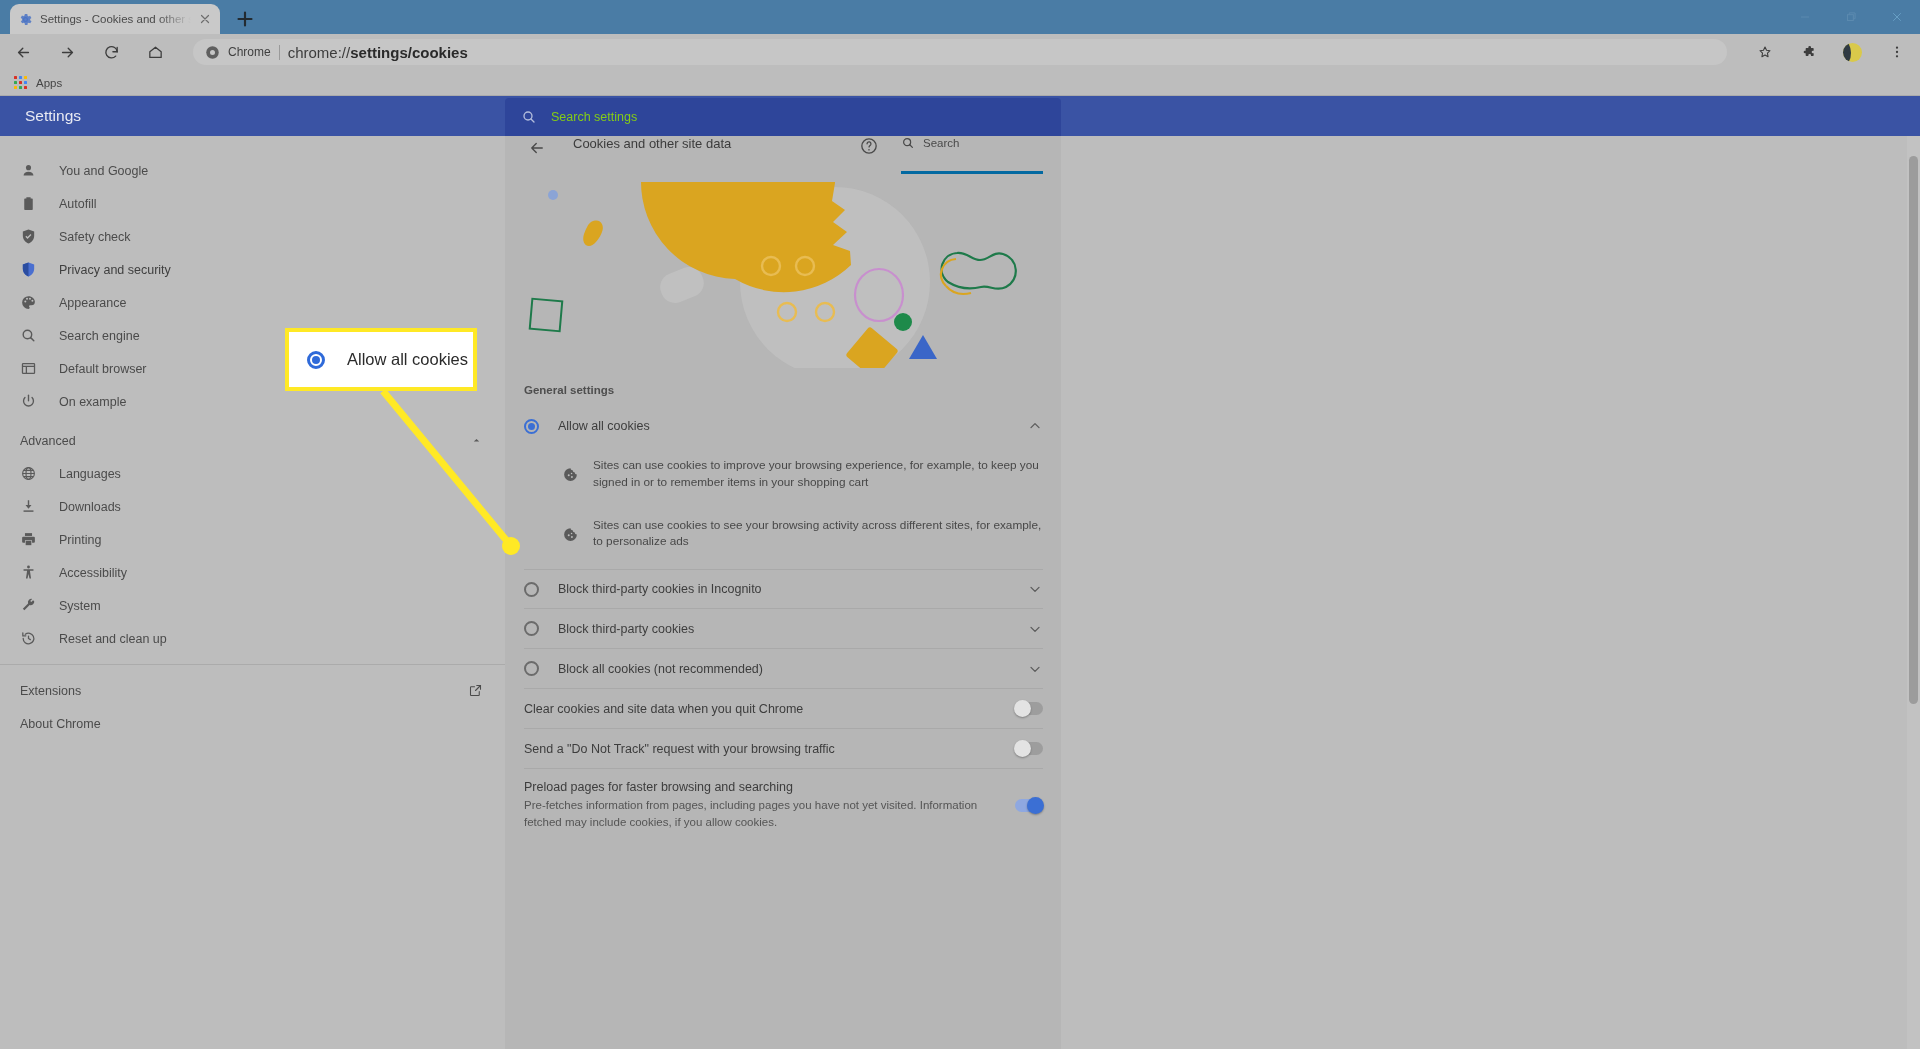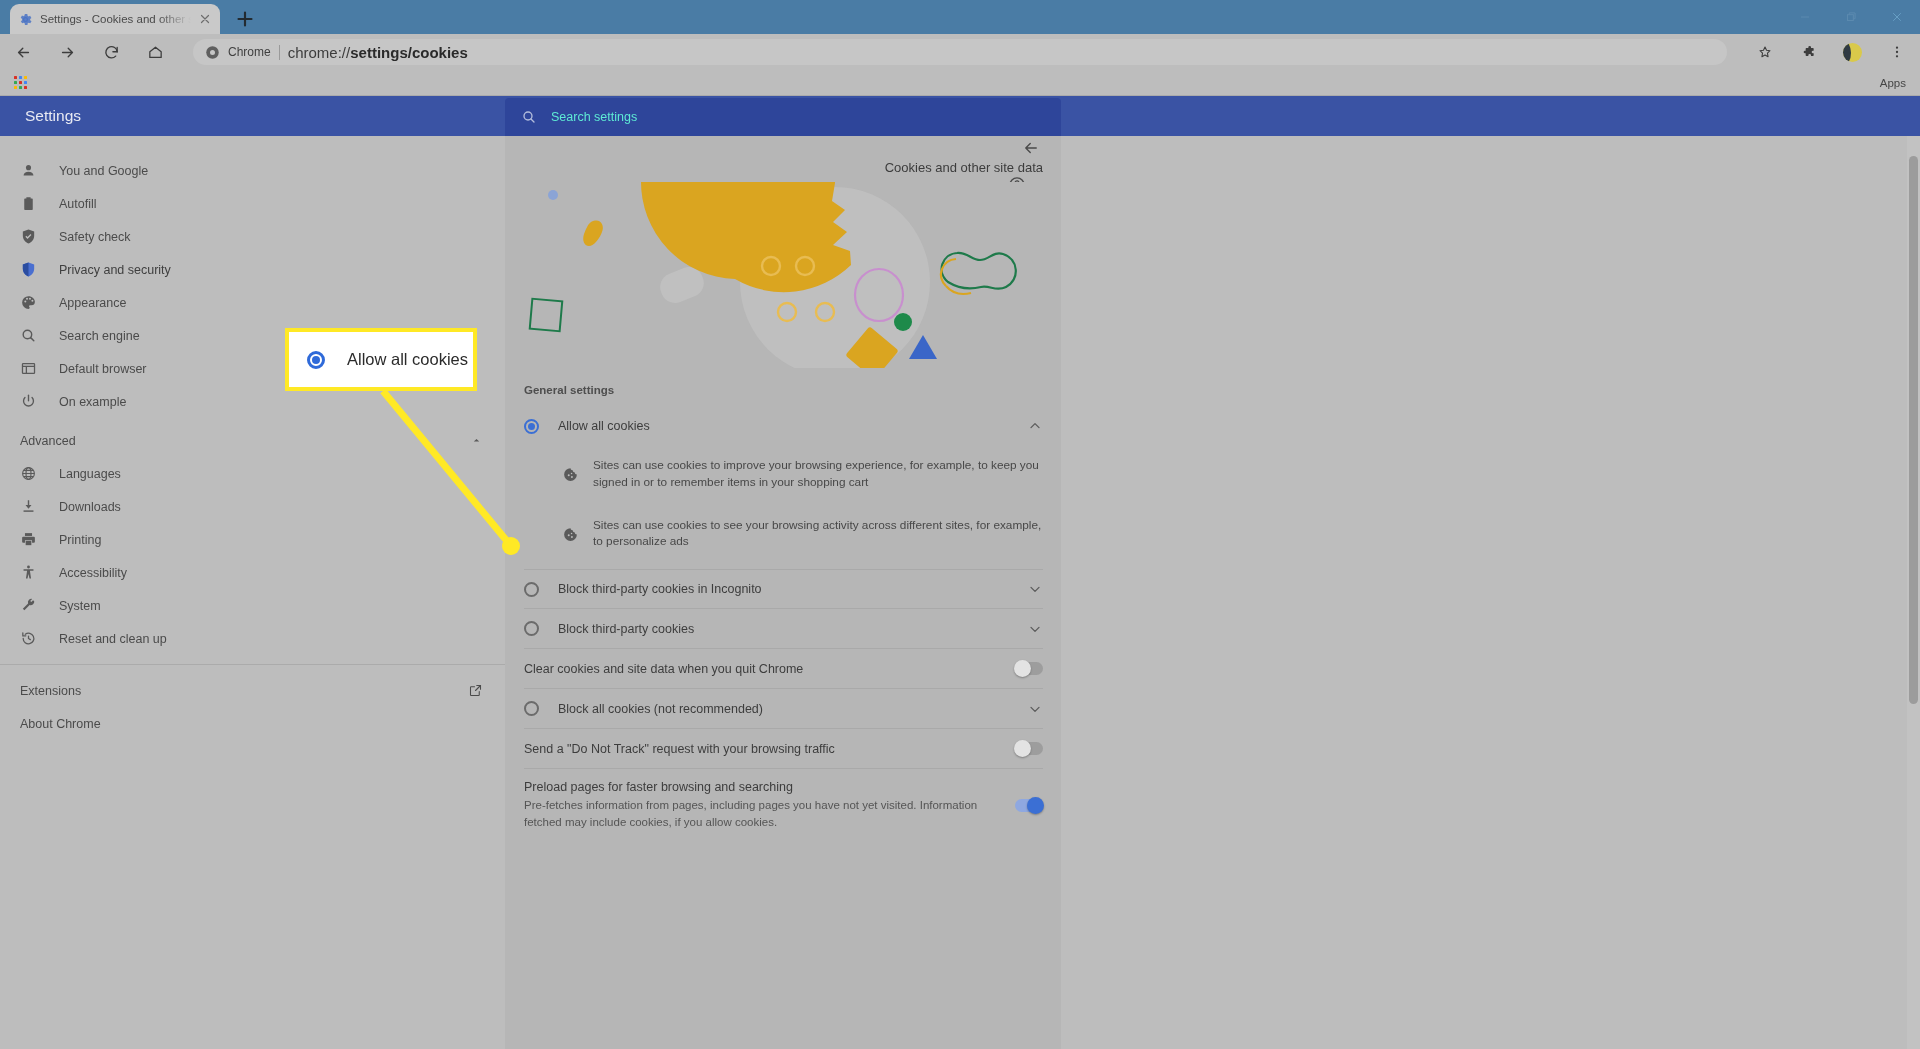--- a/index.html
+++ b/index.html
@@ -61,21 +61,20 @@
   .avatar-circle::after {
     content: ""; position: absolute; left: -6px; top: -2px;
     width: 14px; height: 24px; border-radius: 50%; background: #2f3a43;
   }
 
   
   .bookmarks {
     height: 26px; background: #bdbdbd;
     display: flex; align-items: center; padding: 0 14px; gap: 9px;
     border-bottom: 1px solid #ababab;
-    justify-content: space-between;
   }
   .apps-grid {
     width: 13px; height: 13px;
     display: grid; grid-template-columns: repeat(3,1fr); gap: 1.3px;
   }
   .apps-grid i { border-radius: .5px; }
   .bm-label { font-size: 11.5px; color: #454545; }
 
   
   .page { position: relative; height: 953px; background: #bdbdbd; }
@@ -86,21 +85,21 @@
   }
   .settings-brand {
     width: 505px; display: flex; align-items: center; padding-left: 25px;
     font-size: 15.5px; color: #e8eaf3;
   }
   .settings-search {
     width: 556px; background: #2e459a; border-radius: 4px 4px 0 0;
     display: flex; align-items: center; gap: 14px; padding: 0 16px;
     margin-top: 2px;
   }
-  .settings-search-ph { font-size: 12.5px; color: #5eead4; }
+  .settings-search-ph { font-size: 12.5px; color: #84cc16; }
 
   .page-body { display: flex; height: 913px; }
 
   
   .nav { width: 505px; padding-top: 18px; background: #bdbdbd; }
   .nav-item {
     height: 33px; display: flex; align-items: center;
     padding-left: 20px; gap: 22px;
   }
   .nav-icon { width: 17px; height: 17px; flex: 0 0 17px; display: flex; align-items: center; justify-content: center; }
@@ -113,21 +112,21 @@
   .nav-group-label { font-size: 12.5px; color: #4b4b4b; }
   .nav-sep { height: 1px; background: #ababab; margin: 9px 0 9px 0; }
   .nav-flat {
     height: 33px; display: flex; align-items: center; justify-content: space-between;
     padding: 0 22px 0 20px;
   }
 
   
   .main { width: 556px; background: #b6b6b6; }
   .main-head {
-    height: 46px; display: flex; align-items: flex-end; padding: 0 18px 0 20px; gap: 0; flex-direction: column;
+    height: 46px; display: flex; align-items: flex-start; padding: 0 18px 0 20px; gap: 6px;
   }
   .back-btn { width: 24px; height: 24px; display: flex; align-items: center; justify-content: center; flex:0 0 24px; }
   .main-title { font-size: 13px; color: #3c3c3c; margin-left: 18px; flex: 1; }
   .help-btn { width: 20px; height: 20px; flex: 0 0 20px; margin-right: 16px; }
   .mini-search { width: 142px; display: flex; align-items: center; gap: 8px; border-bottom: 3px solid #0369a1; padding-bottom: 21px; }
   .mini-search-ph { font-size: 11.5px; color: #4a4a4a; }
 
   .hero { height: 186px; background: #b6b6b6; position: relative; overflow: hidden; }
 
   .section-label { font-size: 11.5px; color: #4e4e4e; padding: 16px 0 0 19px; font-weight: 600; }
@@ -591,36 +590,36 @@
       <div class="row">
         <span class="radio"></span>
         <span class="row-label">Block third-party cookies</span>
         <span class="chev">
           <svg viewBox="0 0 24 24" width="16" height="16" fill="none" stroke="#5a5a5a" stroke-width="1.9" stroke-linecap="round" stroke-linejoin="round">
               <path d="M6 9.5l6 6 6-6"></path>
             </svg>
         </span>
       </div>
 
-      <div class="row" style="min-height:40px">
-        <span class="row-label" style="margin-left:0">Clear cookies and site data when you quit Chrome</span>
-        <span class="toggle"></span>
-      </div>
-
       <div class="row">
         <span class="radio"></span>
         <span class="row-label">Block all cookies (not recommended)</span>
         <span class="chev">
           <svg viewBox="0 0 24 24" width="16" height="16" fill="none" stroke="#5a5a5a" stroke-width="1.9" stroke-linecap="round" stroke-linejoin="round">
               <path d="M6 9.5l6 6 6-6"></path>
             </svg>
         </span>
       </div>
 
       <div class="row" style="min-height:40px">
+        <span class="row-label" style="margin-left:0">Clear cookies and site data when you quit Chrome</span>
+        <span class="toggle"></span>
+      </div>
+
+      <div class="row" style="min-height:40px">
         <span class="row-label" style="margin-left:0">Send a "Do Not Track" request with your browsing traffic</span>
         <span class="toggle"></span>
       </div>
 
       <div class="row noborder">
         <span class="row-stack">
           <span class="t" style="display:block">Preload pages for faster browsing and searching</span>
           <span class="s" style="display:block">Pre-fetches information from pages, including pages you have not yet visited. Information fetched may include cookies, if you allow cookies.</span>
         </span>
         <span class="toggle on"></span>

